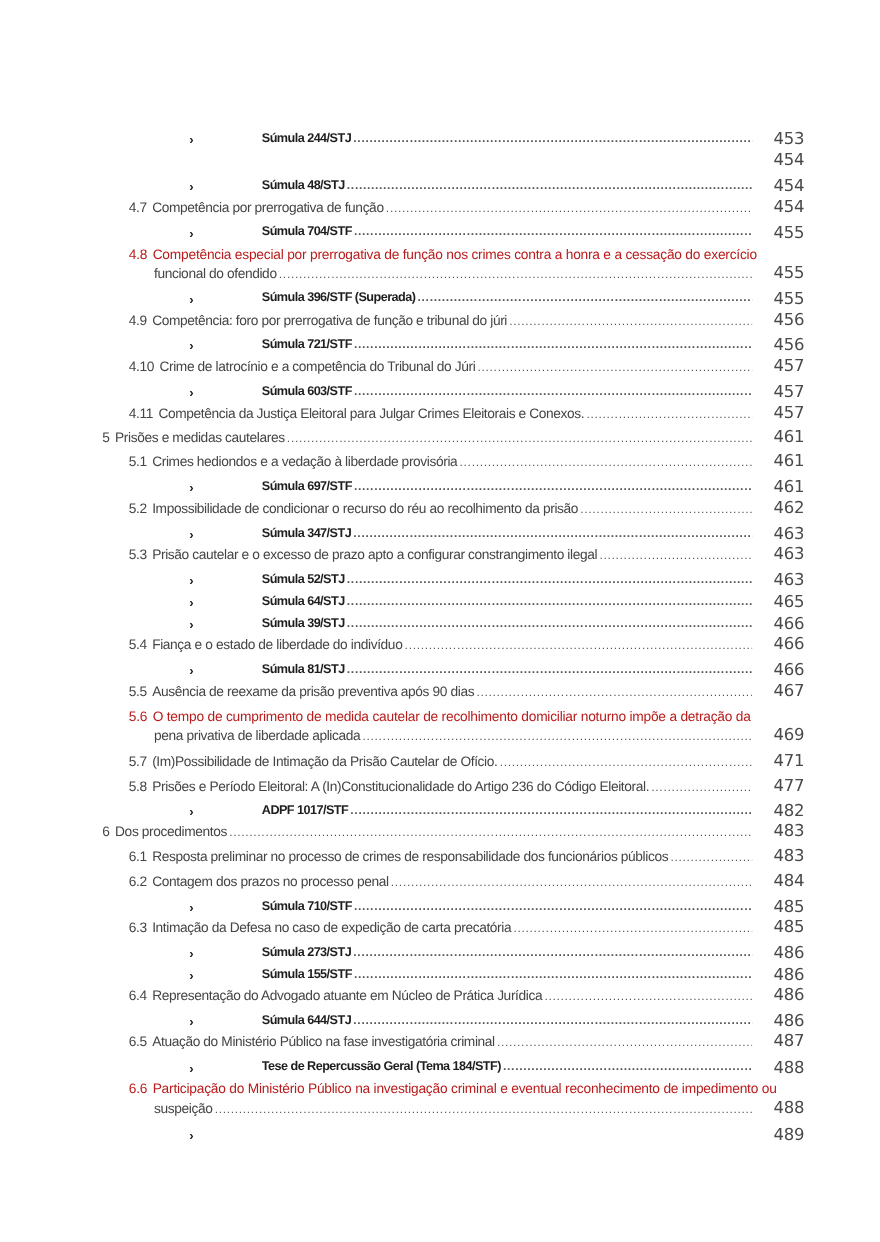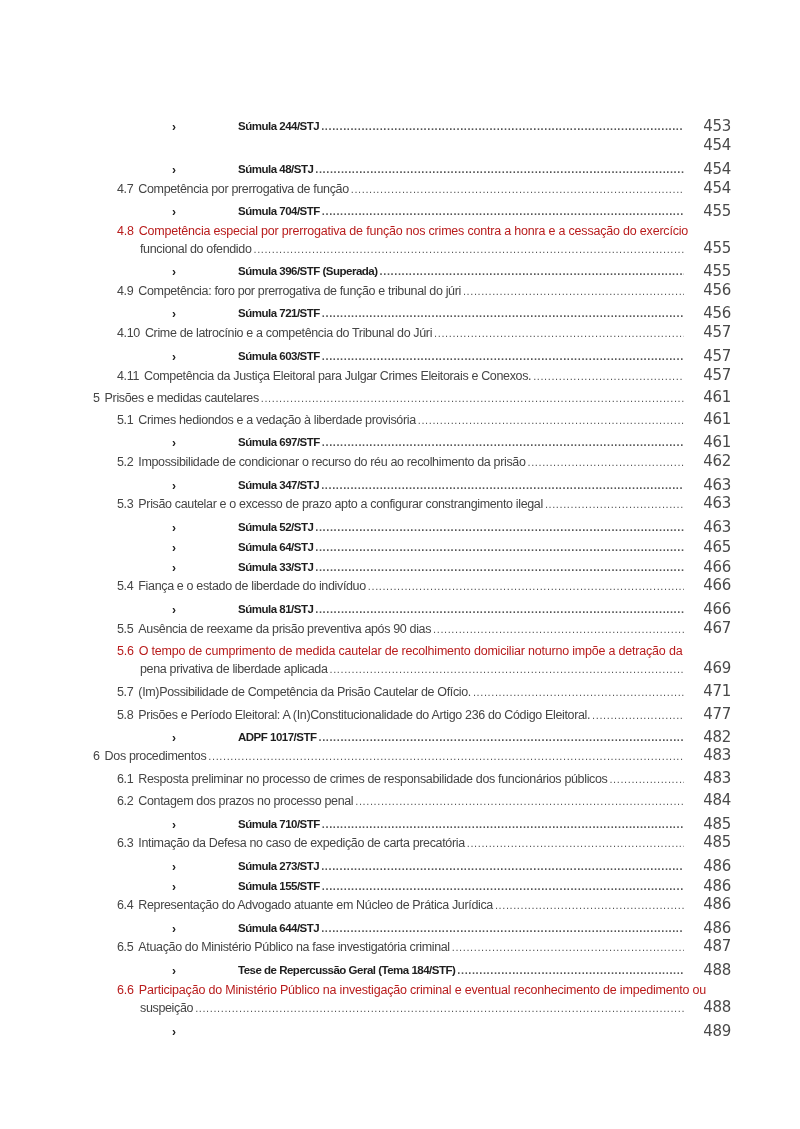--- a/index.html
+++ b/index.html
@@ -185,21 +185,21 @@
       <span class="arrow">›</span>
       <div class="entry">
         <span class="text">Súmula 64/STJ</span>
         <span class="dots"></span>
       </div>
       <span class="page" style="top: -3px;">465</span>
     </div>
     <div class="row sub" style="top: 561px;">
       <span class="arrow">›</span>
       <div class="entry">
-        <span class="text">Súmula 33/STJ</span>
+        <span class="text">Súmula 39/STJ</span>
         <span class="dots"></span>
       </div>
       <span class="page" style="top: -3px;">466</span>
     </div>
     <div class="row lvl1" style="top: 579px;">
       <div class="entry">
         <span class="num">5.4</span>
         <span class="text">Fiança e o estado de liberdade do indivíduo</span>
         <span class="dots"></span>
       </div>
@@ -227,21 +227,21 @@
     <div class="row wrap2" style="top: 662px;">
       <div class="entry">
         <span class="text">pena privativa de liberdade aplicada</span>
         <span class="dots"></span>
       </div>
       <span class="page" style="top: -3px;">469</span>
     </div>
     <div class="row lvl1" style="top: 685px;">
       <div class="entry">
         <span class="num">5.7</span>
-        <span class="text">(Im)Possibilidade de Competência da Prisão Cautelar de Ofício.</span>
+        <span class="text">(Im)Possibilidade de Intimação da Prisão Cautelar de Ofício.</span>
         <span class="dots"></span>
       </div>
       <span class="page" style="top: -3px;">471</span>
     </div>
     <div class="row lvl1" style="top: 708px;">
       <div class="entry">
         <span class="num">5.8</span>
         <span class="text">Prisões e Período Eleitoral: A (In)Constitucionalidade do Artigo 236 do Código Eleitoral.</span>
         <span class="dots"></span>
       </div>

